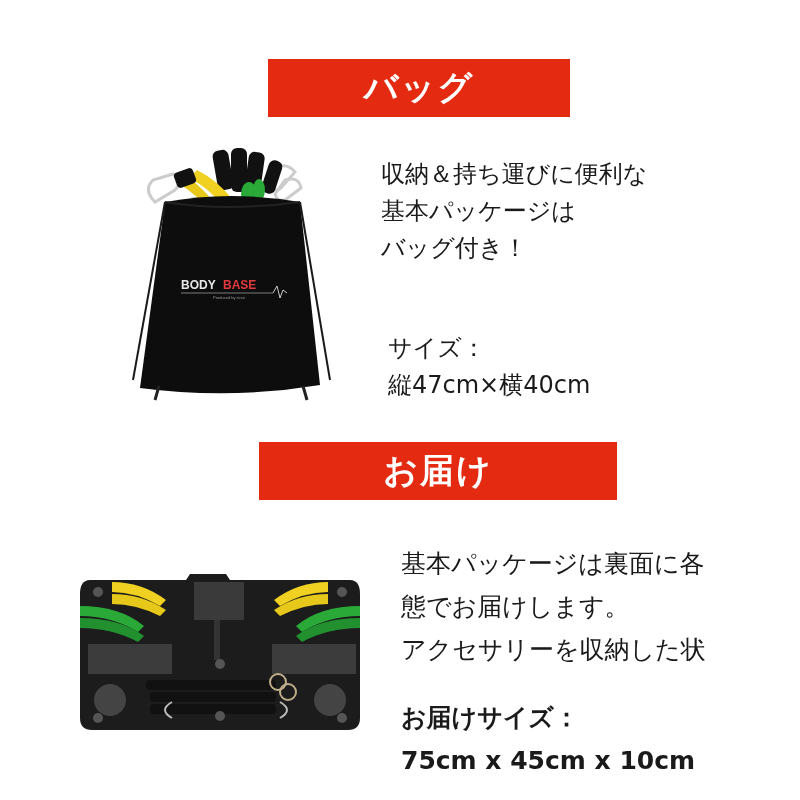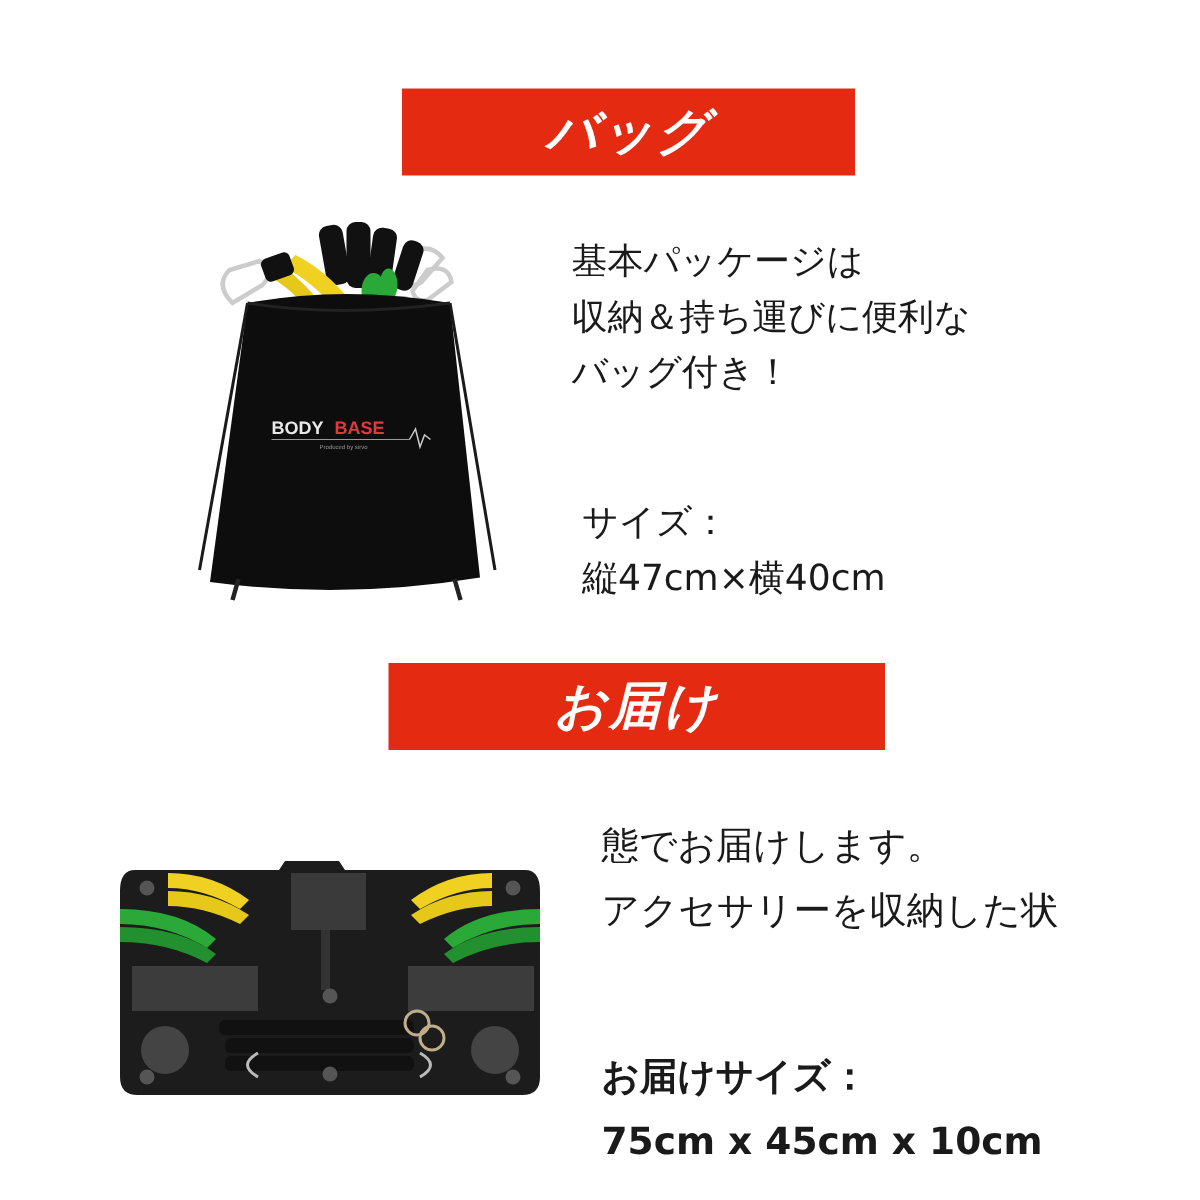--- a/index.html
+++ b/index.html
@@ -3,24 +3,24 @@
   <meta charset="utf-8">
   <style>
     html, body { margin: 0; padding: 0; }
     body {
       width: 800px; height: 800px; background: #ffffff; position: relative; overflow: hidden;
       font-family: "DejaVu Sans", sans-serif; color: #1a1a1a;
     }
     .banner {
       position: absolute; background: #e52a12; color: #ffffff;
       display: flex; align-items: center; justify-content: center;
-      font-size: 34px; font-weight: bold; letter-spacing: 2px; font-style: italic;
+      font-size: 34px; font-weight: bold; letter-spacing: 2px;
     }
     #banner-bag { left: 268px; top: 59px; width: 302px; height: 58px; }
-    #banner-delivery { left: 259px; top: 442px; width: 331px; height: 58px; justify-content: center; }
+    #banner-delivery { left: 259px; top: 442px; width: 358px; height: 58px; justify-content: center; }
     .text-block { position: absolute; font-size: 24px; line-height: 37px; white-space: nowrap; }
     #bag-desc { left: 381px; top: 156px; }
     #bag-size { left: 388px; top: 310px; margin-top: 20px; }
     #del-desc { left: 401px; top: 542px; font-size: 25px; line-height: 43px; }
     #del-size { left: 401px; top: 696px; font-size: 25px; line-height: 43px; font-weight: bold; }
 
     
     #bag-image { position: absolute; left: 125px; top: 140px; width: 210px; height: 270px; }
     
     #board-image { position: absolute; left: 76px; top: 572px; width: 288px; height: 160px; }
@@ -59,22 +59,22 @@
 
     <text x="56" y="149" font-family="Liberation Sans, sans-serif" font-size="12" font-weight="bold" fill="#e8e8e8">BODY</text>
     <text x="98" y="149" font-family="Liberation Sans, sans-serif" font-size="12" font-weight="bold" fill="#e03a3e">BASE</text>
     <line x1="56" y1="153" x2="148" y2="153" stroke="#999" stroke-width="0.8"></line>
     <polyline points="148,153 152,146 155,158 158,150 162,153" fill="none" stroke="#ccc" stroke-width="1"></polyline>
     <text x="88" y="159" font-family="Liberation Sans, sans-serif" font-size="4" fill="#999">Produced by sirvo</text>
   </svg>
 </div>
 
 <div id="bag-desc" class="text-block">
+  <div>収納＆持ち運びに便利な</div>
   <div>基本パッケージは</div>
-  <div>収納＆持ち運びに便利な</div>
   <div>バッグ付き！</div>
 </div>
 
 <div id="bag-size" class="text-block">
   <div>サイズ：</div>
   <div>縦47cm×横40cm</div>
 </div>
 
 <div id="banner-delivery" class="banner">
   <span>お届け</span>
@@ -115,20 +115,21 @@
         <circle cx="266" cy="20" r="5"></circle>
       <circle cx="22" cy="146" r="5"></circle>
         <circle cx="266" cy="146" r="5"></circle>
       <circle cx="144" cy="144" r="5"></circle>
         <circle cx="144" cy="92" r="5"></circle>
     </g>
   </svg>
 </div>
 
 <div id="del-desc" class="text-block">
+  <div>基本パッケージは裏面に各</div>
   <div>態でお届けします。</div>
   <div>アクセサリーを収納した状</div>
 </div>
 
 <div id="del-size" class="text-block">
   <div>お届けサイズ：</div>
   <div>75cm x 45cm x 10cm</div>
 </div>
 
 </body></html>

